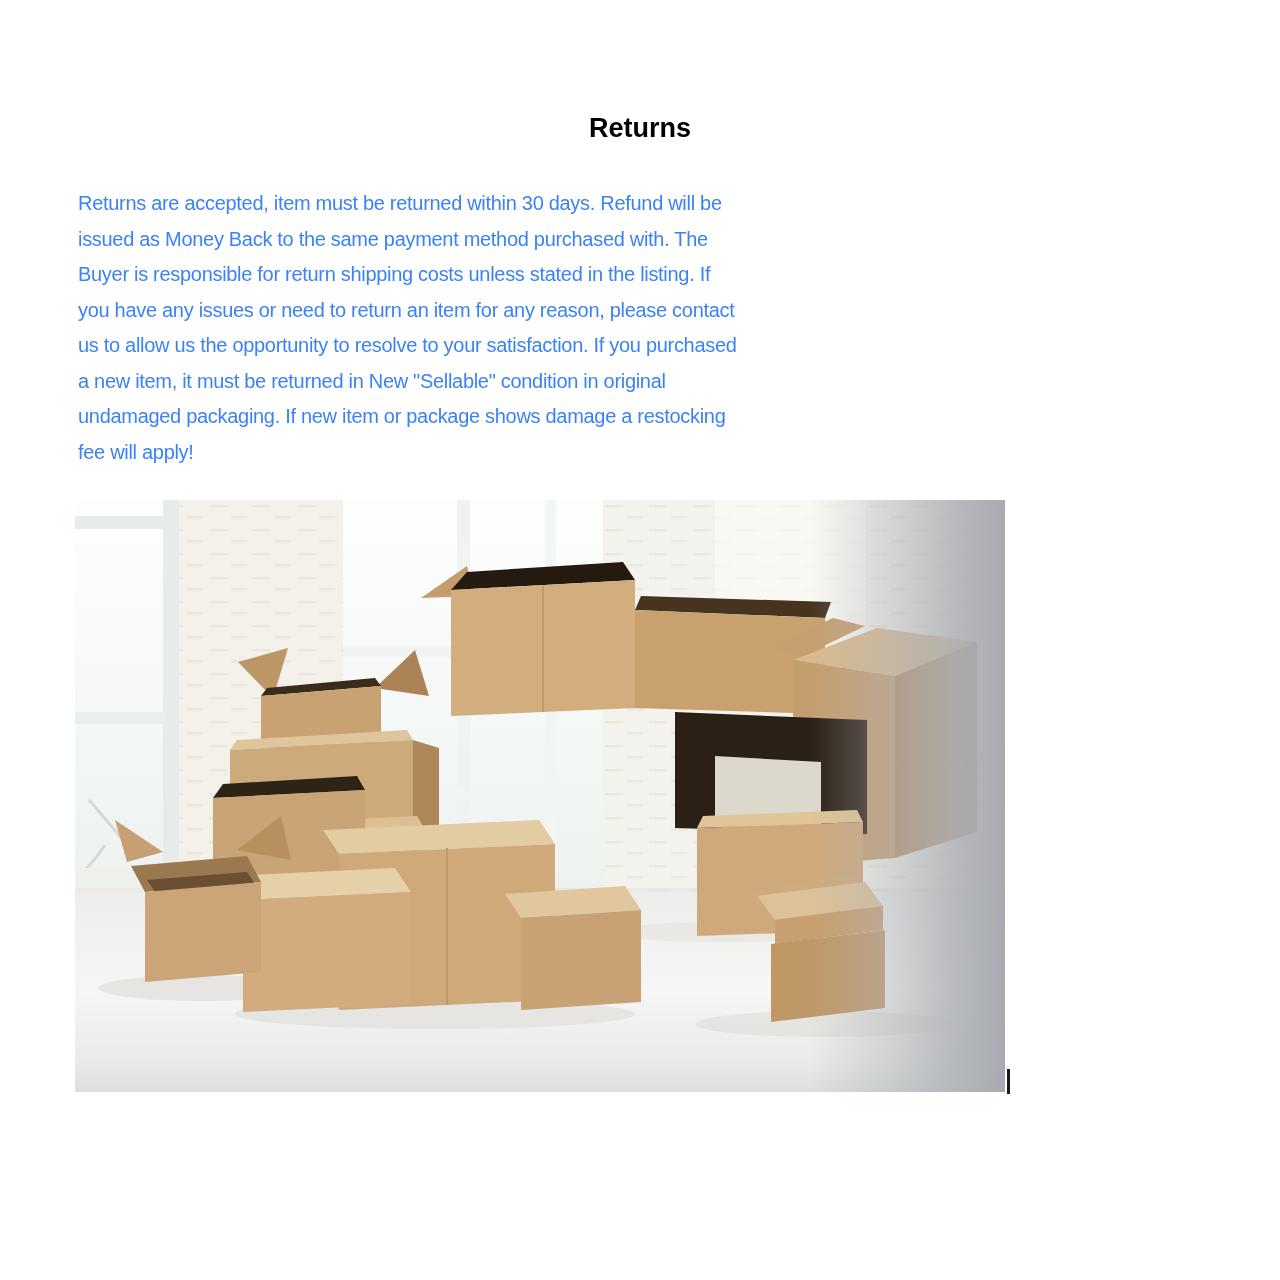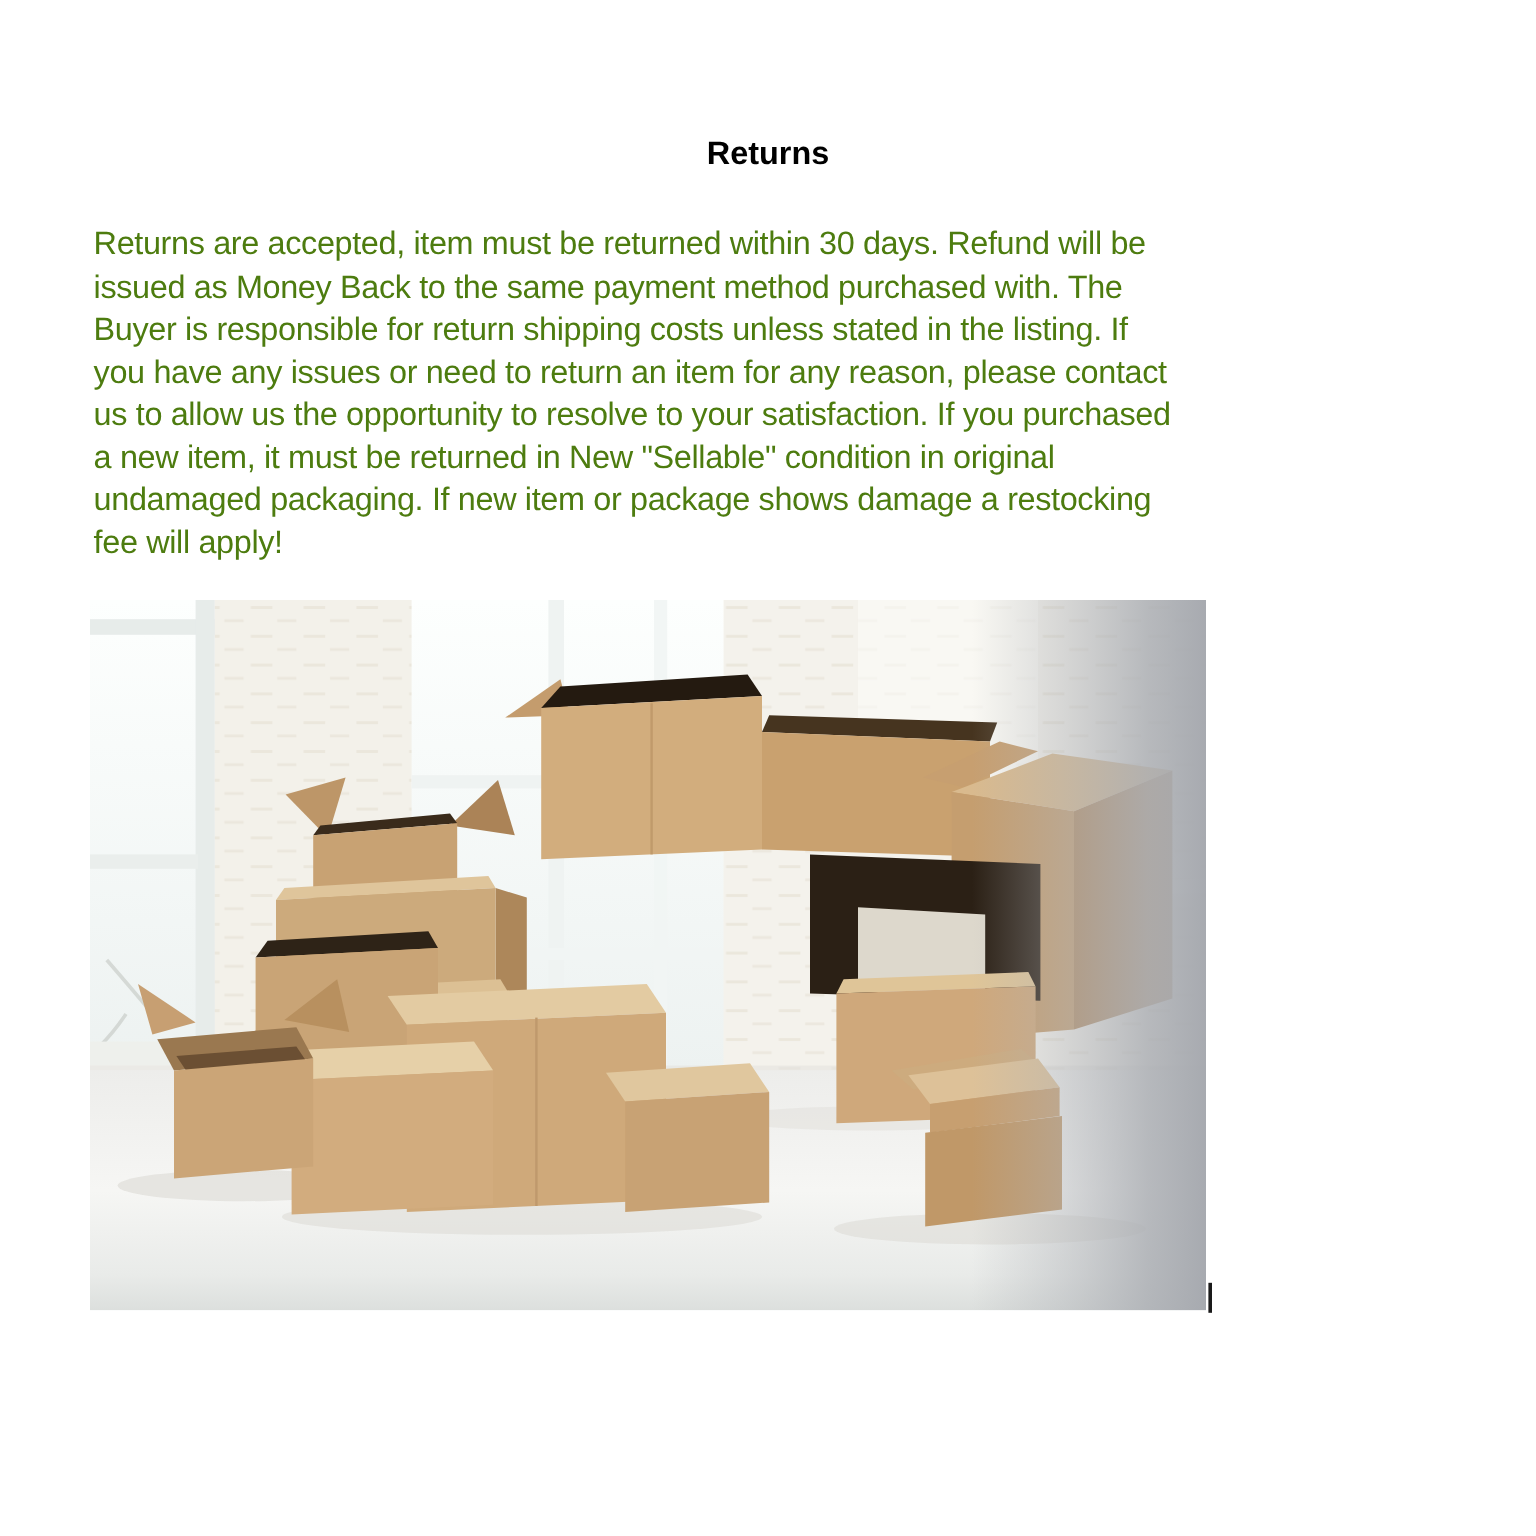--- a/index.html
+++ b/index.html
@@ -21,24 +21,24 @@
     font-size: 27px;
     font-weight: bold;
     color: #000000;
     font-family: "Liberation Sans", sans-serif;
   }
   .policy {
     position: absolute;
     top: 186px;
     left: 78px;
     width: 1140px;
-    font-size: 27px;
+    font-size: 20px;
     line-height: 35.5px;
     letter-spacing: -0.3px;
-    color: #4d7c0f;
+    color: #3b82f6;
     white-space: nowrap;
     font-family: "Liberation Sans", sans-serif;
   }
   .photo {
     position: absolute;
     left: 75px;
     top: 500px;
     width: 930px;
     height: 592px;
     margin: 0;

